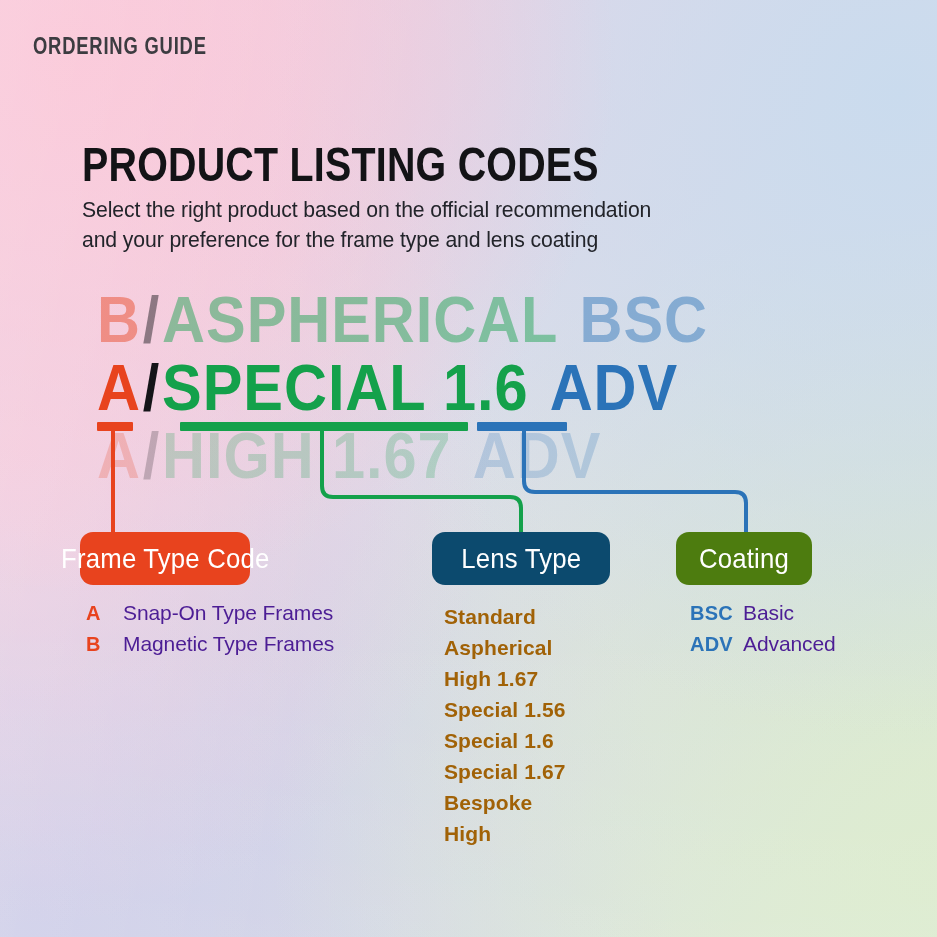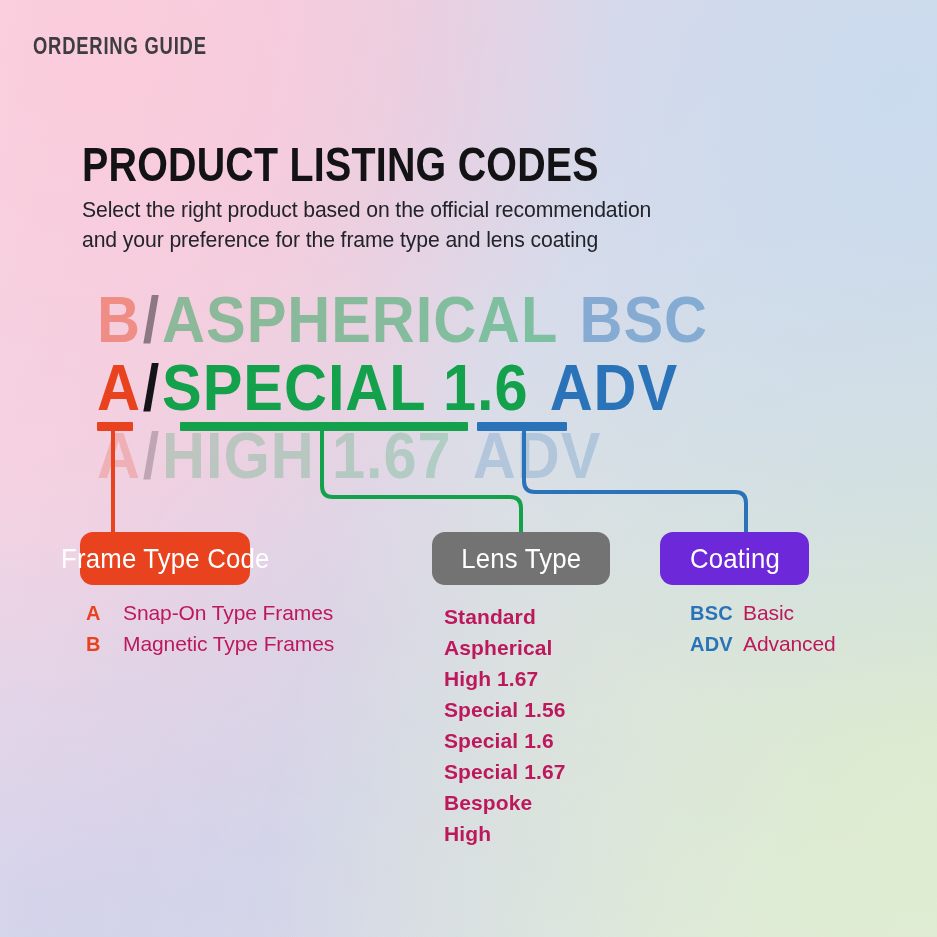--- a/index.html
+++ b/index.html
@@ -110,49 +110,49 @@
     display:flex; align-items:center; justify-content:center;
     color:#ffffff;
     font-family:"Liberation Sans Narrow","Liberation Sans",sans-serif;
     font-weight:normal;
     font-size:28px;
     letter-spacing:0.2px;
     white-space:nowrap;
     padding:0 18px;
   }
   #pill-frame { left:80px;  top:532px; width:170px; background:#e8431e; }
-  #pill-lens  { left:432px; top:532px; width:178px; background:#737373;text-align:center; }
-  #pill-coat  { left:660px; top:532px; width:149px; background:#6d28d9; }
+  #pill-lens  { left:432px; top:532px; width:178px; background:#0c4a6e;text-align:center; }
+  #pill-coat  { left:676px; top:532px; width:136px; background:#4d7c0f; }
   .pill-label { transform:scaleX(0.92); transform-origin:center; }
 
   
   .legend { position:absolute; }
   #legend-frame { left:86px;  top:601px; }
   #legend-lens  { left:444px; top:601px; }
   #legend-coat  { left:690px; top:601px; }
 
   .legend-row { display:flex; align-items:baseline; height:31px; white-space:nowrap; }
   .legend-code {
     font-weight:bold;
     font-size:20px;
     letter-spacing:0.2px;
     display:inline-block;
   }
   .legend-text {
     font-size:21px;
-    color:#be185d;
+    color:#4c1d95;
     letter-spacing:-0.1px;
   }
   #legend-frame .legend-code { color:#e8431e; width:37px; }
   #legend-coat  .legend-code { color:#2b73b8; width:53px; }
 
   .lens-item {
     font-weight:bold;
     font-size:21px;
-    color:#be185d;
+    color:#a16207;
     letter-spacing:0.1px;
     height:31px;
     line-height:31px;
     white-space:nowrap;
   }
 </style>
 </head>
 <body>
 
 <div id="bg-base" class="layer"></div>

